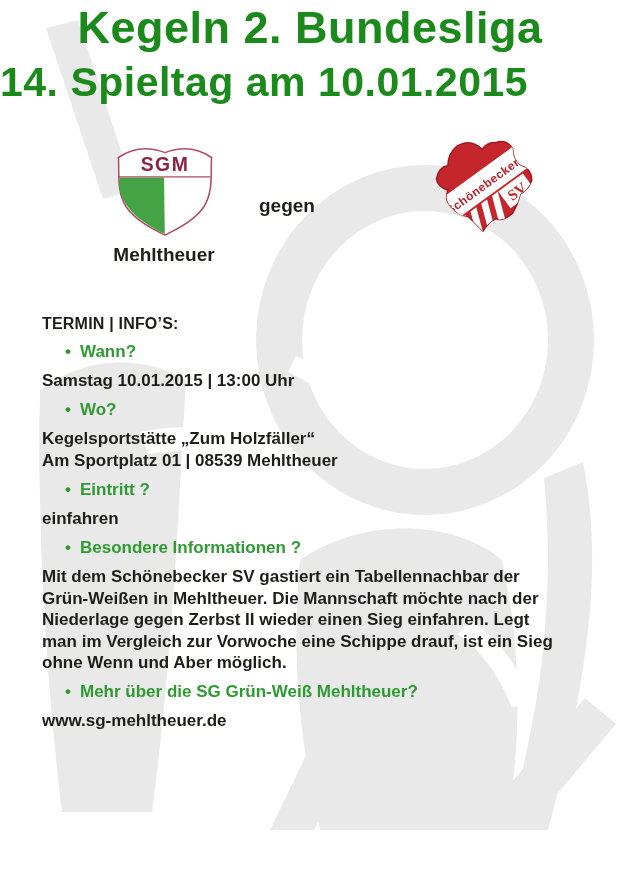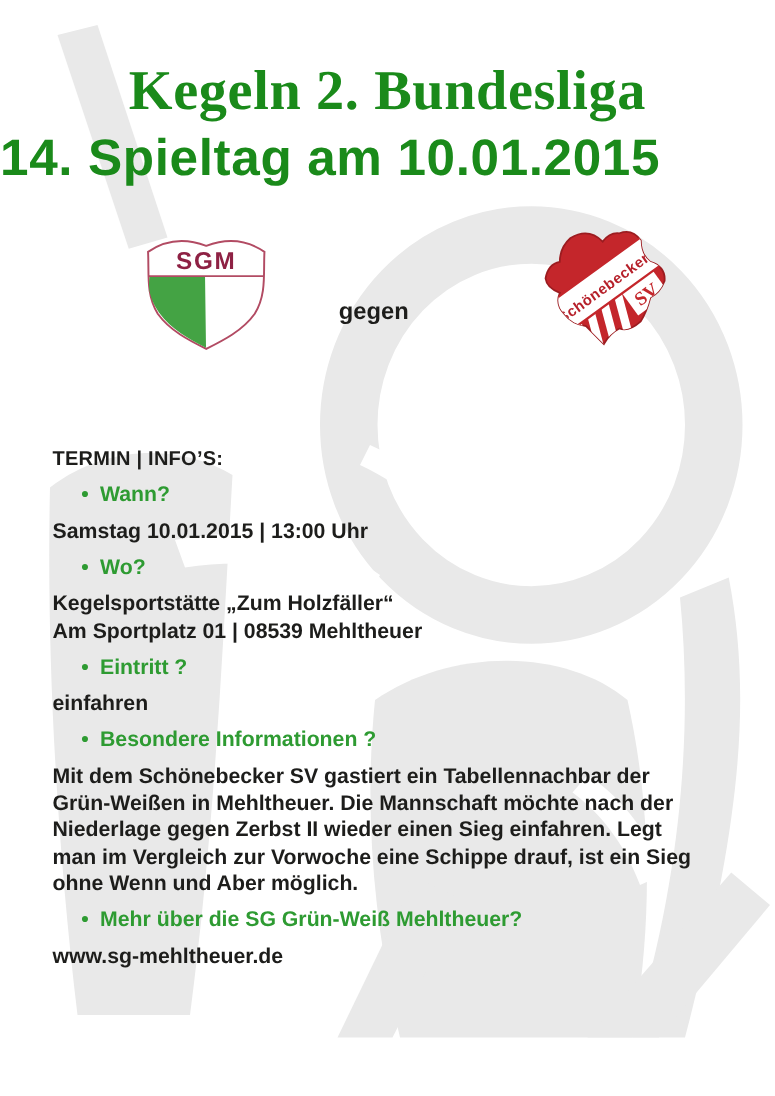--- a/index.html
+++ b/index.html
@@ -5,32 +5,32 @@
   html,body{margin:0;padding:0;background:#ffffff;}
   body{
     width:620px;height:877px;overflow:hidden;position:relative;
     font-family:"Liberation Sans","DejaVu Sans",sans-serif;
     font-weight:bold;color:#1d1d1b;
   }
   .watermark{position:absolute;top:0;left:0;width:620px;height:877px;z-index:0;}
   .content{position:relative;z-index:1;}
 
   .title1{
-    padding-top:44px;font-size:45px;line-height:56px;text-align:center;
-    color:var(--green_title,#1a8a1a);letter-spacing:0.5px;font-family:Liberation Serif, serif;
+    font-size:45px;line-height:56px;text-align:center;
+    color:var(--green_title,#1a8a1a);letter-spacing:0.5px;
   }
   .title2{
     font-size:41px;line-height:53px;
     color:var(--green_title,#1a8a1a);letter-spacing:0.5px;
   }
 
   .teams{position:relative;height:172px;margin-top:26px;}
   .logo-home{position:absolute;left:106px;top:6px;}
   .logo-away{position:absolute;left:432px;top:0px;}
-  .versus{position:absolute;left:259px;top:60px;width:80px;text-align:center;
+  .versus{position:absolute;left:259px;top:60px;width:80px;text-align:left;
           font-size:19px;color:#1d1d1b;}
   .team-name{position:absolute;top:106px;text-align:center;font-size:19px;line-height:28px;}
   .team-name.home{left:58px;width:212px;}
   .team-name.away{left:368px;width:205px;}
 
   .infos{padding-left:42px;padding-right:30px;margin-top:6px;}
   .infos-heading{font-size:16px;line-height:22px;margin-bottom:6px;letter-spacing:0.2px;}
   .info-label-row{display:flex;align-items:baseline;padding-left:23px;margin-bottom:7px;
                   color:var(--green_label,#2e9b32);font-size:17px;line-height:22px;}
   .bullet{width:15px;flex:0 0 15px;}
@@ -92,20 +92,21 @@
           <rect x="62" y="66" width="32" height="22" fill="#ffffff"></rect>
           <text x="78" y="83" text-anchor="middle" font-size="16" font-weight="bold" fill="#c4262b" font-family="Liberation Serif, serif">SV</text>
           <text x="78" y="97" text-anchor="middle" font-size="8" font-weight="bold" fill="#ffffff" font-family="Liberation Sans, sans-serif">1861</text>
         </g>
       </g>
     </svg>
 
     <div class="versus">gegen</div>
 
     <div class="team-name home">
+      <div>Mehltheuer</div>
     </div>
   </div>
 
   <div class="infos">
     <div class="infos-heading">TERMIN | INFO’S:</div>
 
     <div class="info-item">
       <div class="info-label-row">
         <span class="bullet">•</span>
         <span class="info-label">Wann?</span>

